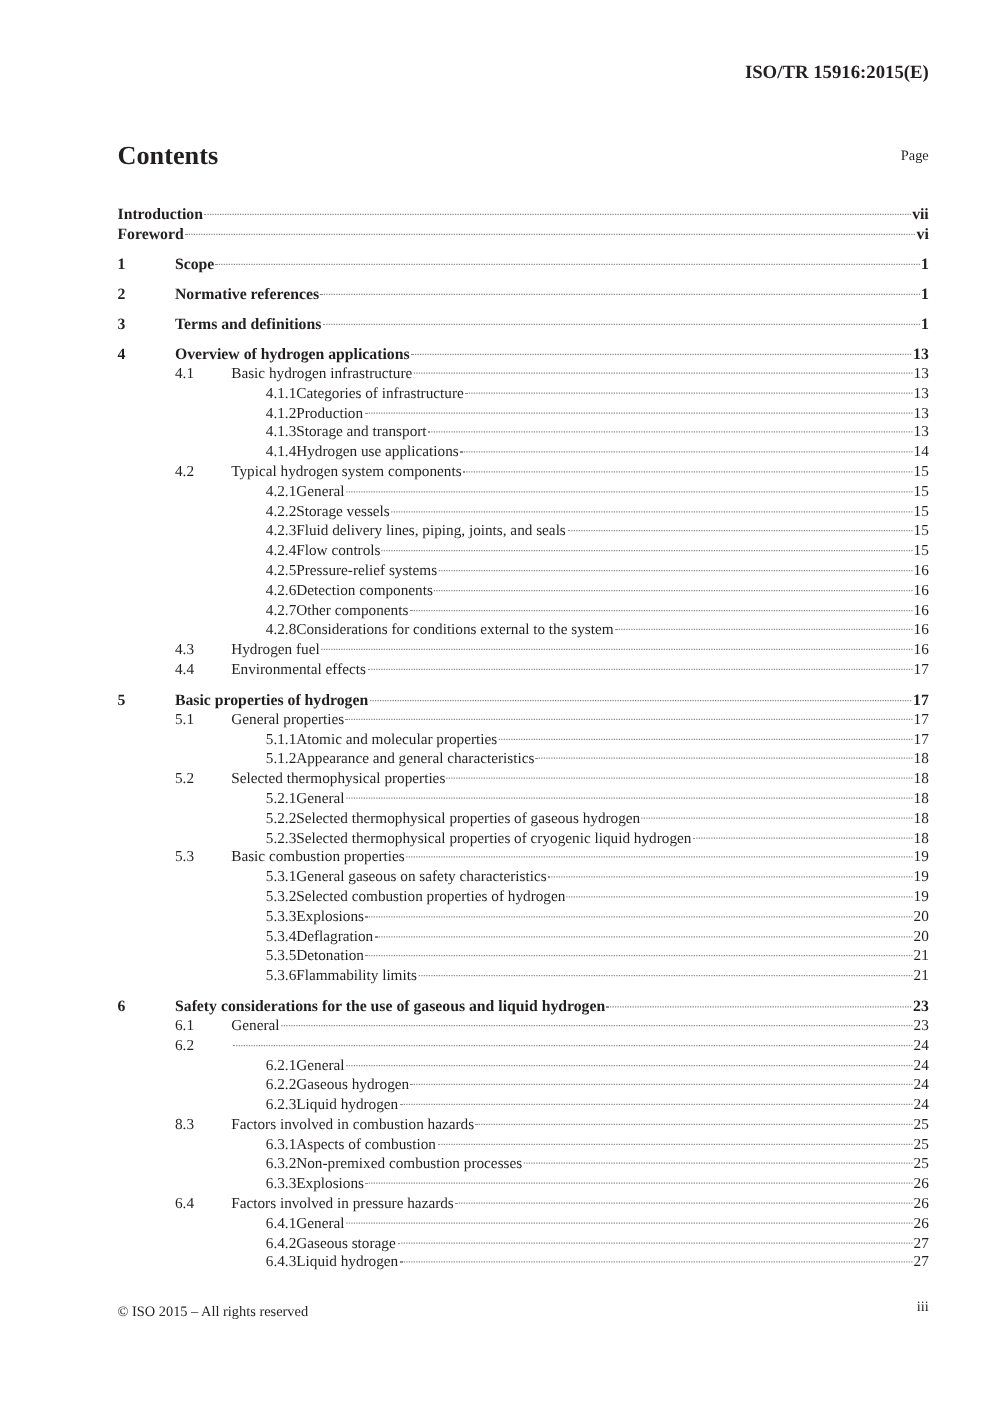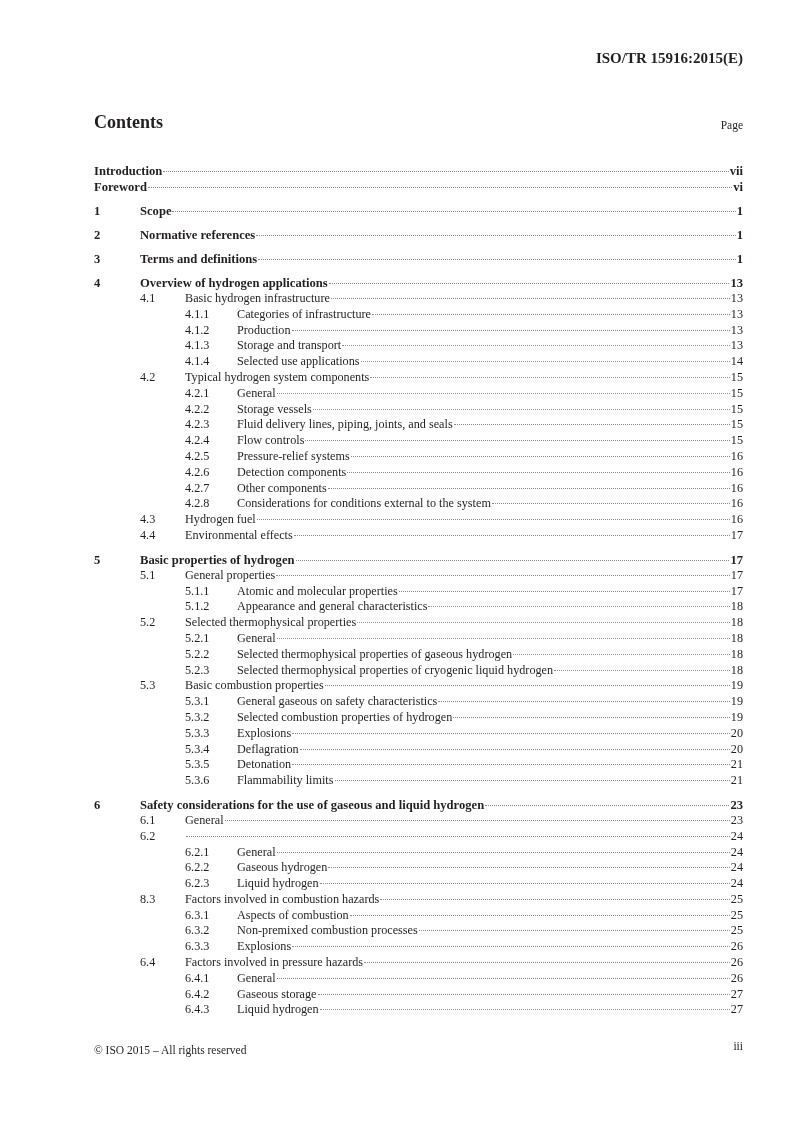--- a/index.html
+++ b/index.html
@@ -1,31 +1,31 @@
 <!DOCTYPE html>
 <html><head>
 <meta charset="utf-8">
 <style>
   html, body { margin: 0; padding: 0; background: #ffffff; }
   body { width: 793px; height: 1122px; position: relative; overflow: hidden;
          font-family: "Liberation Serif", "DejaVu Serif", serif; color: #231f20; }
   .doc-id { position: absolute; top: 50px; right: 50px; font-size: 15px; font-weight: bold; }
-  .title { position: absolute; left: 94px; top: 112px; font-size: 18px; font-weight: bold; }
+  .title { position: absolute; left: 94px; top: 112px; font-size: 21px; font-weight: bold; }
   .page-label { position: absolute; right: 50px; top: 119px; font-size: 11.5px; }
   .toc { position: absolute; left: 94px; top: 155px; width: 649px; }
   .row { display: flex; align-items: baseline; font-size: 12.2px; line-height: 15.8px; height: 15.8px; }
   .row.bold { font-weight: bold; font-size: 12.6px; }
   .row.gap { margin-top: 8px; }
   .row.major { height: 16px; line-height: 16px; }
   .num { flex: 0 0 auto; }
   .l0 .num { width: 46px; }
   .l1 { padding-left: 46px; }
   .l1 .num { width: 45px; }
   .l2 { padding-left: 91px; }
-  .l2 .num { width: 52px; }
+  .l2 .num { width: 52px; text-align: right; }
   .label { flex: 0 0 auto; white-space: nowrap; }
   .leader { flex: 1 1 auto; border-bottom: 1px dotted #8a8a8a; margin: 0 1px; position: relative; top: -3px; height: 0; }
   .pg { flex: 0 0 auto; text-align: right; }
   .footer-left { position: absolute; left: 94px; top: 1044px; font-size: 11.5px; }
   .footer-right { position: absolute; right: 50px; top: 1040px; font-size: 11.5px; }
 </style>
 </head>
 <body>
 
 <div class="doc-id">ISO/TR 15916:2015(E)</div>
@@ -86,21 +86,21 @@
       <span class="pg">13</span>
     </div>
     <div class="row l2">
       <span class="num">4.1.3</span>
       <span class="label">Storage and transport</span>
       <span class="leader"></span>
       <span class="pg">13</span>
     </div>
     <div class="row l2">
       <span class="num">4.1.4</span>
-      <span class="label">Selected use applications</span>
+      <span class="label">Hydrogen use applications</span>
       <span class="leader"></span>
       <span class="pg">14</span>
     </div>
     <div class="row l1">
       <span class="num">4.2</span>
       <span class="label">Typical hydrogen system components</span>
       <span class="leader"></span>
       <span class="pg">15</span>
     </div>
     <div class="row l2">

